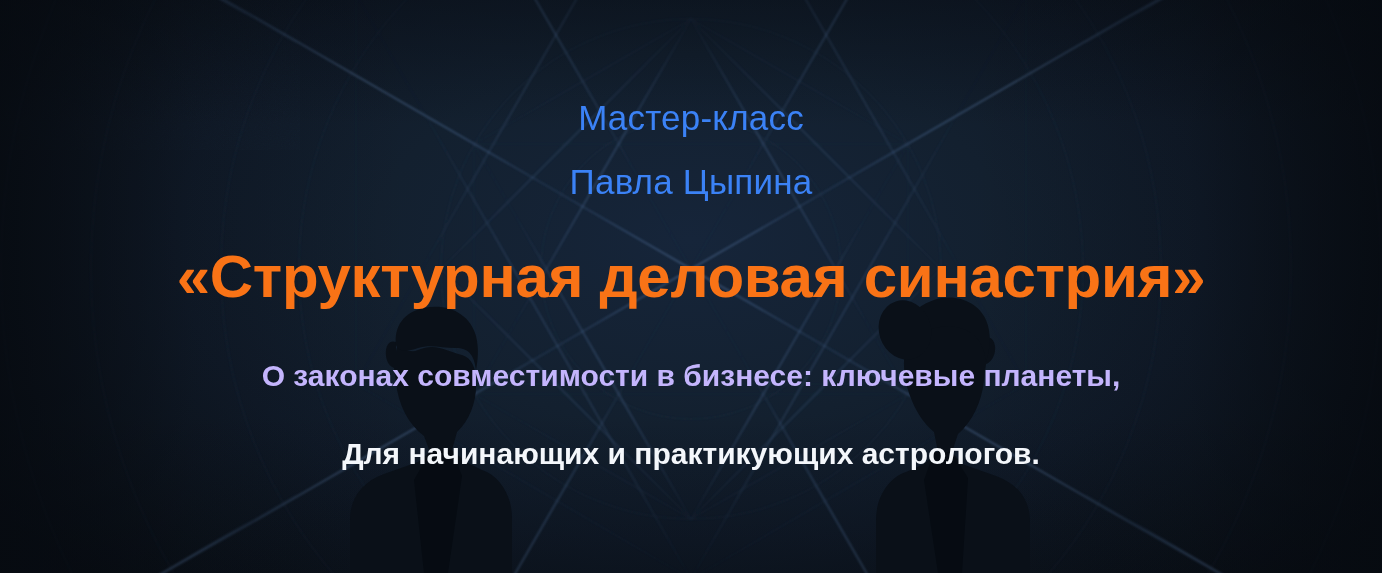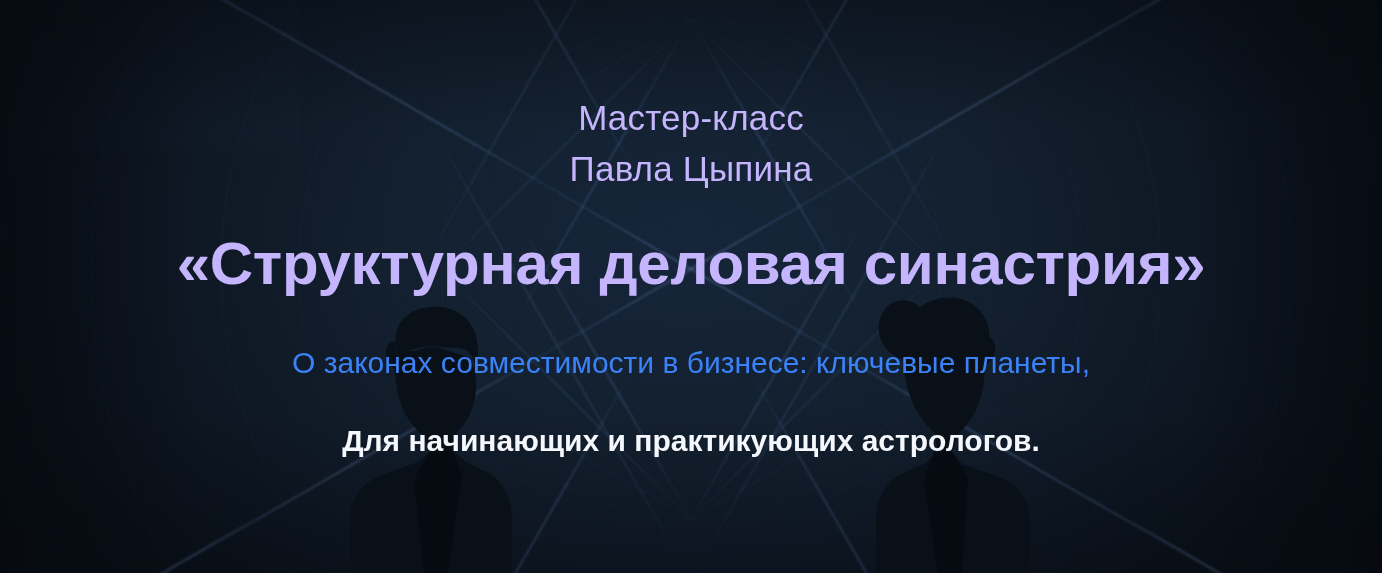--- a/index.html
+++ b/index.html
@@ -56,47 +56,47 @@
 
   
   .content{
     position:absolute; inset:0;
     display:flex;
     flex-direction:column;
     align-items:center;
     z-index:5;
   }
   .kicker{
-    color:#c4b5fd;
+    color:#3b82f6;
     font-size:35px;
     font-weight:400;
     letter-spacing:.2px;
     line-height:1.0;
     text-align:right;
     white-space:nowrap;
   }
   .kicker.line1{ margin-top:100px; }
-  .kicker.line2{ margin-top:16px; }
+  .kicker.line2{ margin-top:29px; }
 
   .headline{
     margin-top:46px;
-    color:#c4b5fd;
+    color:#f97316;
     font-size:60px;
     font-weight:700;
     letter-spacing:-.3px;
     line-height:1.05;
     text-align:center;
     white-space:nowrap;
   }
 
   .subtitle{
     margin-top:48px;
-    color:#3b82f6;
+    color:#c4b5fd;
     font-size:30px;
-    font-weight:400;
+    font-weight:700;
     line-height:1.33;
     text-align:center;
     max-width:1060px;
   }
   .subtitle .srow{ display:block; white-space:nowrap; }
 
   .audience{
     margin-top:38px;
     color:#f4f7fb;
     font-size:30px;

